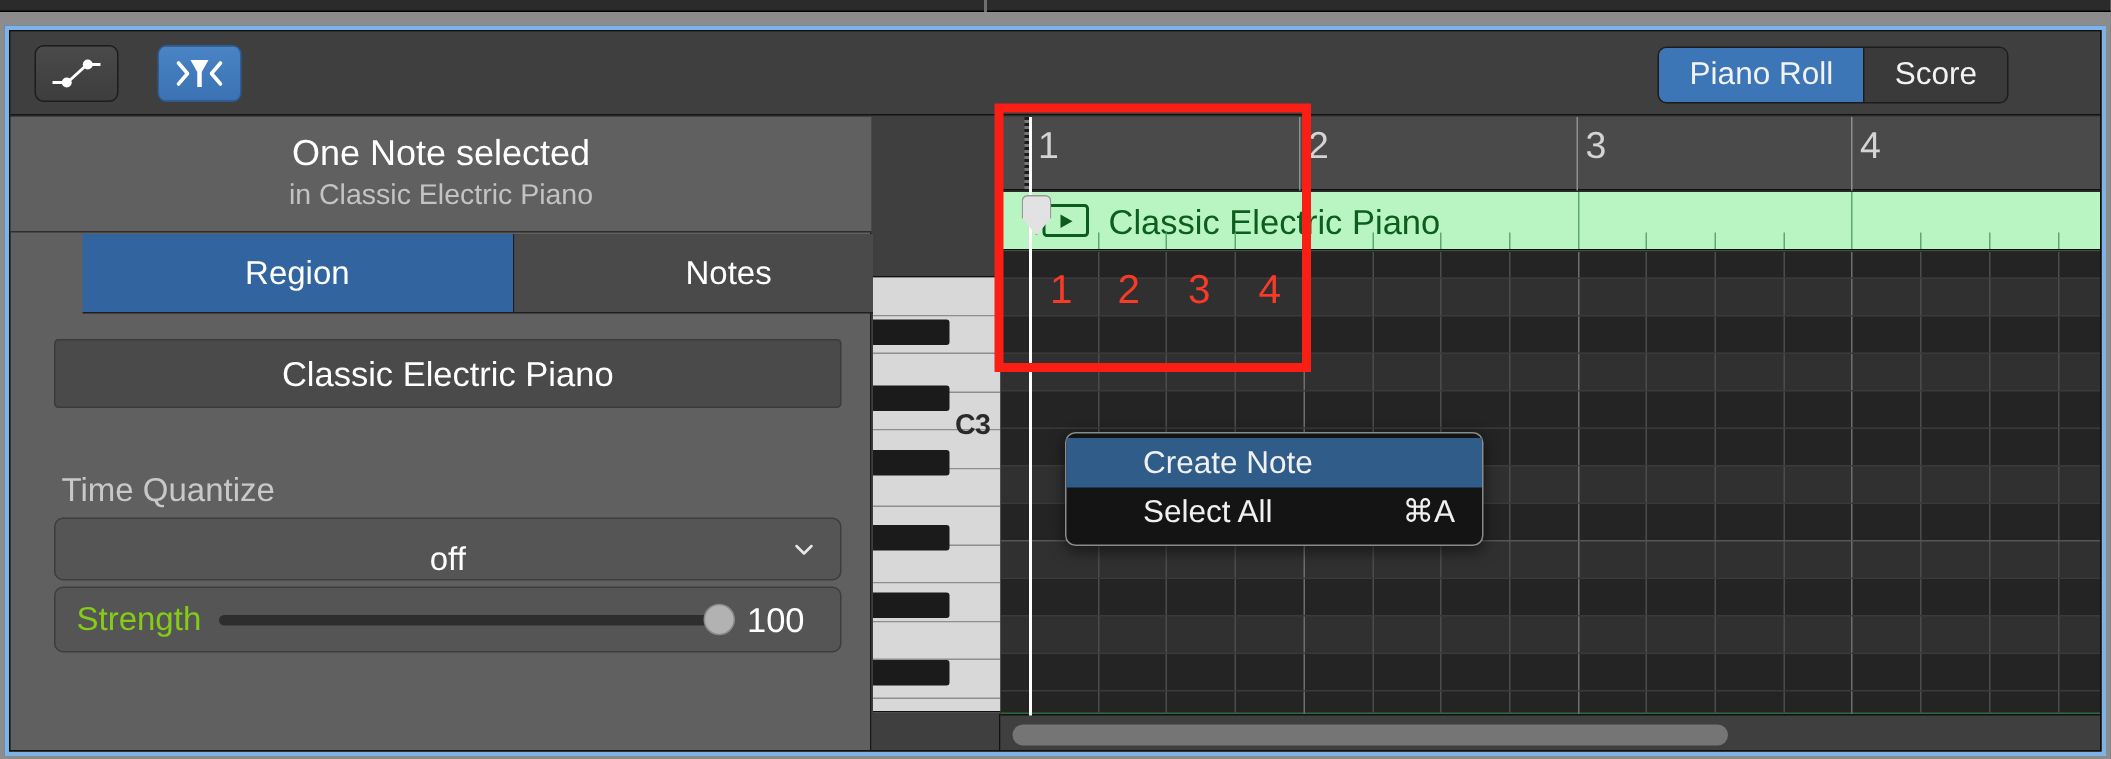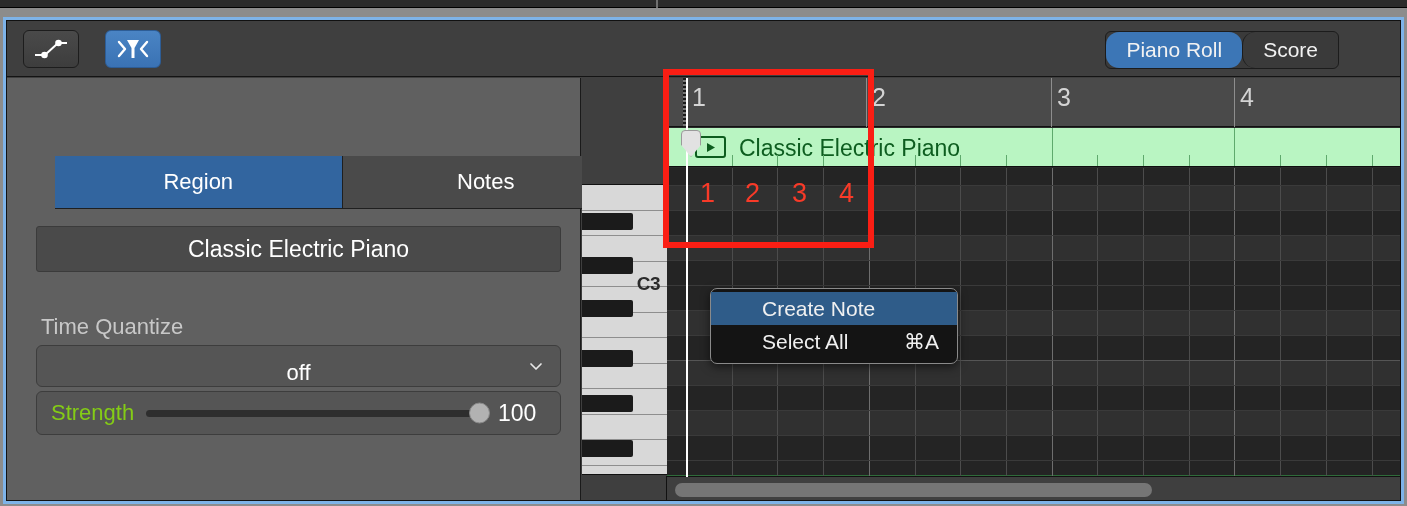--- a/index.html
+++ b/index.html
@@ -74,21 +74,20 @@
     border-radius: 6px;
     overflow: hidden;
     border: 1px solid #1c1c1c;
     background: #3a3a3a;
   }
   .seg-item {
     padding: 0 20px;
     display: flex; align-items: center; justify-content: center;
     font-size: 21px; color: #f2f2f2;
     background: #3a3a3a;
-    border-radius: 13px;
   }
   .seg-item.active { background: #3c76b6; }
   .seg-item + .seg-item { border-left: 1px solid #1c1c1c; }
 
   
   .inspector {
     position: absolute; left: 0; top: 57px;
     width: 574px; height: 424px;
     background: #606060;
     border-right: 1px solid #1a1a1a;
@@ -323,21 +322,21 @@
   }
   .beat-nums { position: absolute; left: 0; top: 100px; z-index: 41; }
   .beat-num {
     position: absolute; top: 0;
     font-size: 27px; color: #f83a28;
   }
 
   
   .ctxmenu {
     position: absolute; left: 43px; top: 210px;
-    width: 248px;
+    width: 279px;
     background: #141414;
     border: 1px solid #8a8a8a;
     border-radius: 7px;
     padding: 3px 0 5px 0;
     z-index: 50;
     box-shadow: 0 3px 10px rgba(0,0,0,.55);
   }
   .mi {
     position: relative; height: 33px;
     display: flex; align-items: center;
@@ -384,20 +383,24 @@
       </div>
 
       <div class="seg">
         <div class="seg-item active">Piano Roll</div>
         <div class="seg-item">Score</div>
       </div>
     </div>
 
     <div class="inspector">
 
+      <div class="insp-head">
+        <div class="insp-title">One Note selected</div>
+        <div class="insp-sub">in Classic Electric Piano</div>
+      </div>
 
       <div class="tabs">
         <div class="tab active">Region</div>
         <div class="tab">Notes</div>
       </div>
 
       <div class="insp-body">
 
         <div class="name-field">Classic Electric Piano</div>
 

